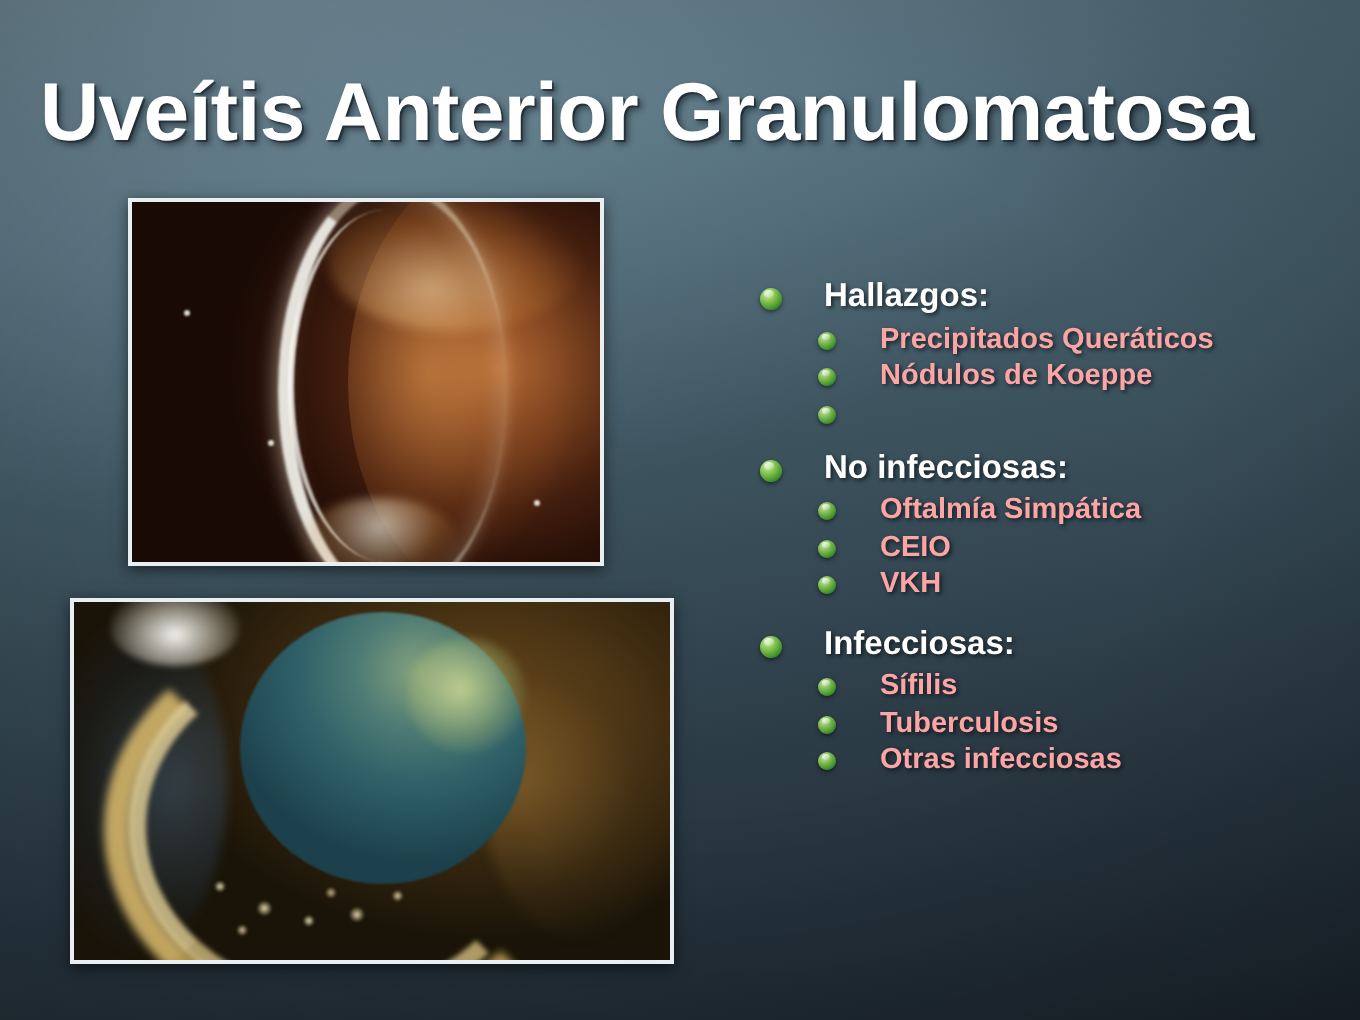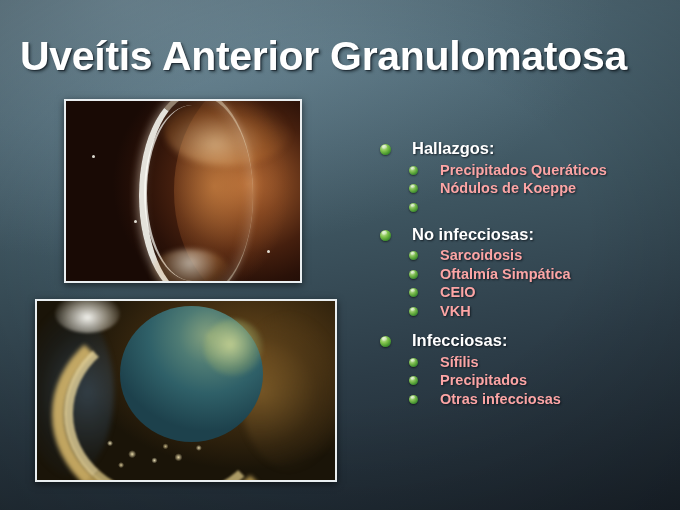--- a/index.html
+++ b/index.html
@@ -361,24 +361,20 @@
       </div>
     </div>
 
     <div class="group">
       <div class="row lvl1">
         <span class="bullet b1"></span>
         <span class="t1">No infecciosas:</span>
       </div>
       <div class="row lvl2">
         <span class="bullet b2"></span>
-        <span class="t2">Sarcoidosis</span>
-      </div>
-      <div class="row lvl2">
-        <span class="bullet b2"></span>
         <span class="t2">Oftalmía Simpática</span>
       </div>
       <div class="row lvl2">
         <span class="bullet b2"></span>
         <span class="t2">CEIO</span>
       </div>
       <div class="row lvl2">
         <span class="bullet b2"></span>
         <span class="t2">VKH</span>
       </div>
@@ -388,21 +384,21 @@
       <div class="row lvl1">
         <span class="bullet b1"></span>
         <span class="t1">Infecciosas:</span>
       </div>
       <div class="row lvl2">
         <span class="bullet b2"></span>
         <span class="t2">Sífilis</span>
       </div>
       <div class="row lvl2">
         <span class="bullet b2"></span>
-        <span class="t2">Precipitados</span>
+        <span class="t2">Tuberculosis</span>
       </div>
       <div class="row lvl2">
         <span class="bullet b2"></span>
         <span class="t2">Otras infecciosas</span>
       </div>
     </div>
 
   </div>
 </div>
 

